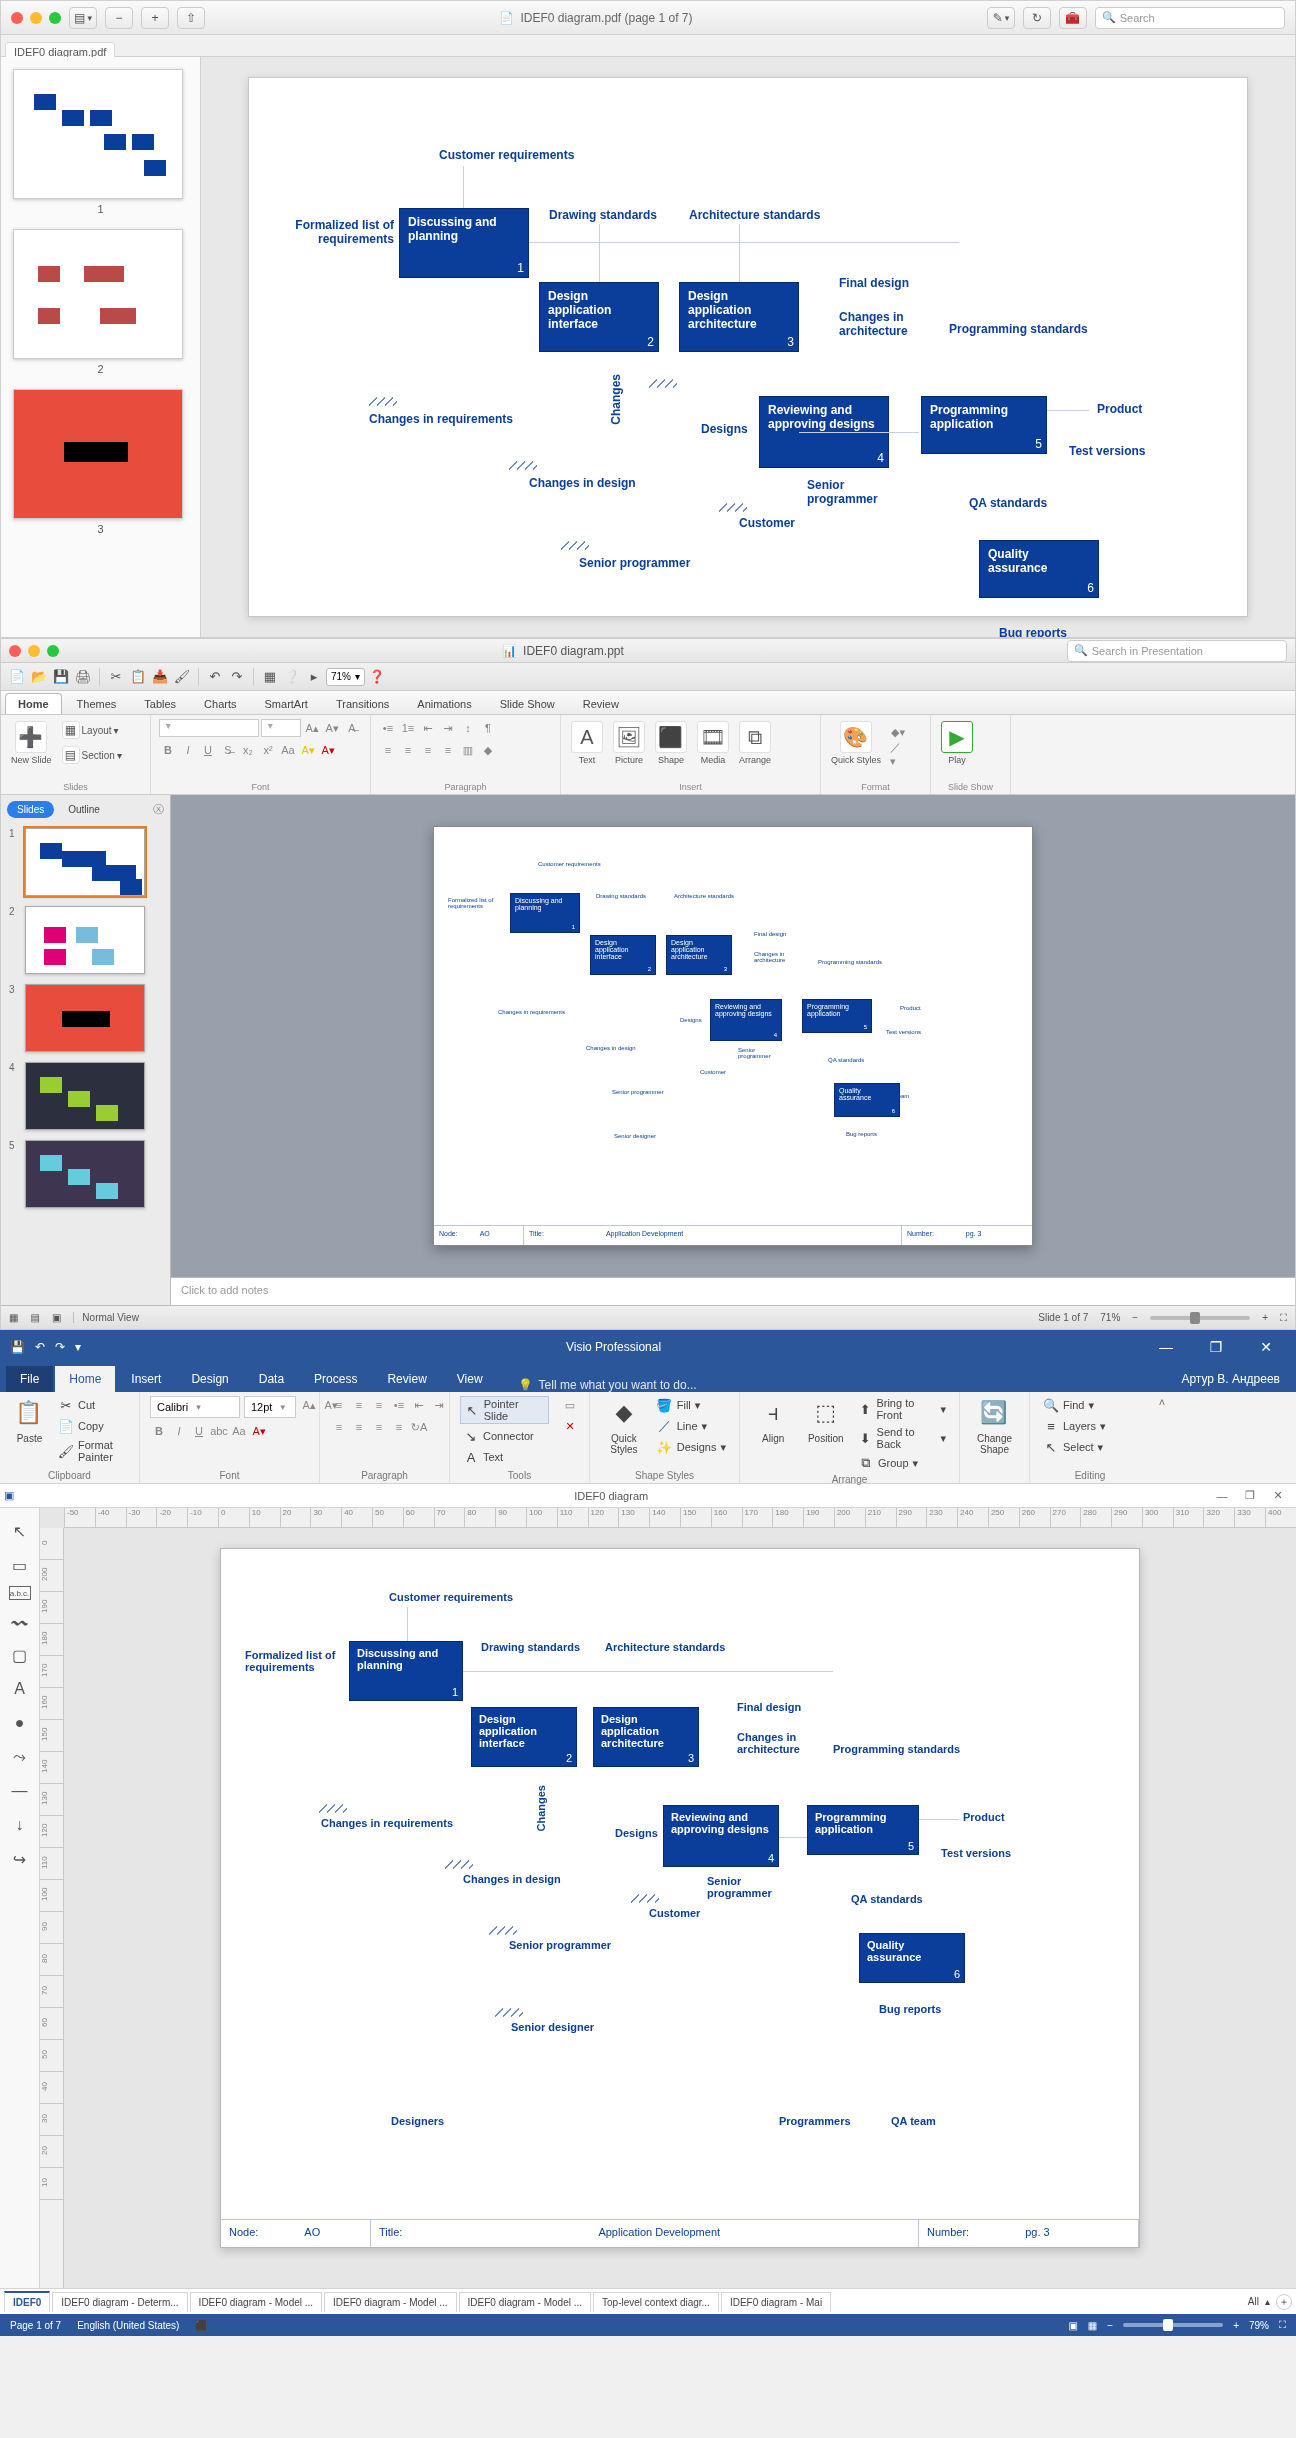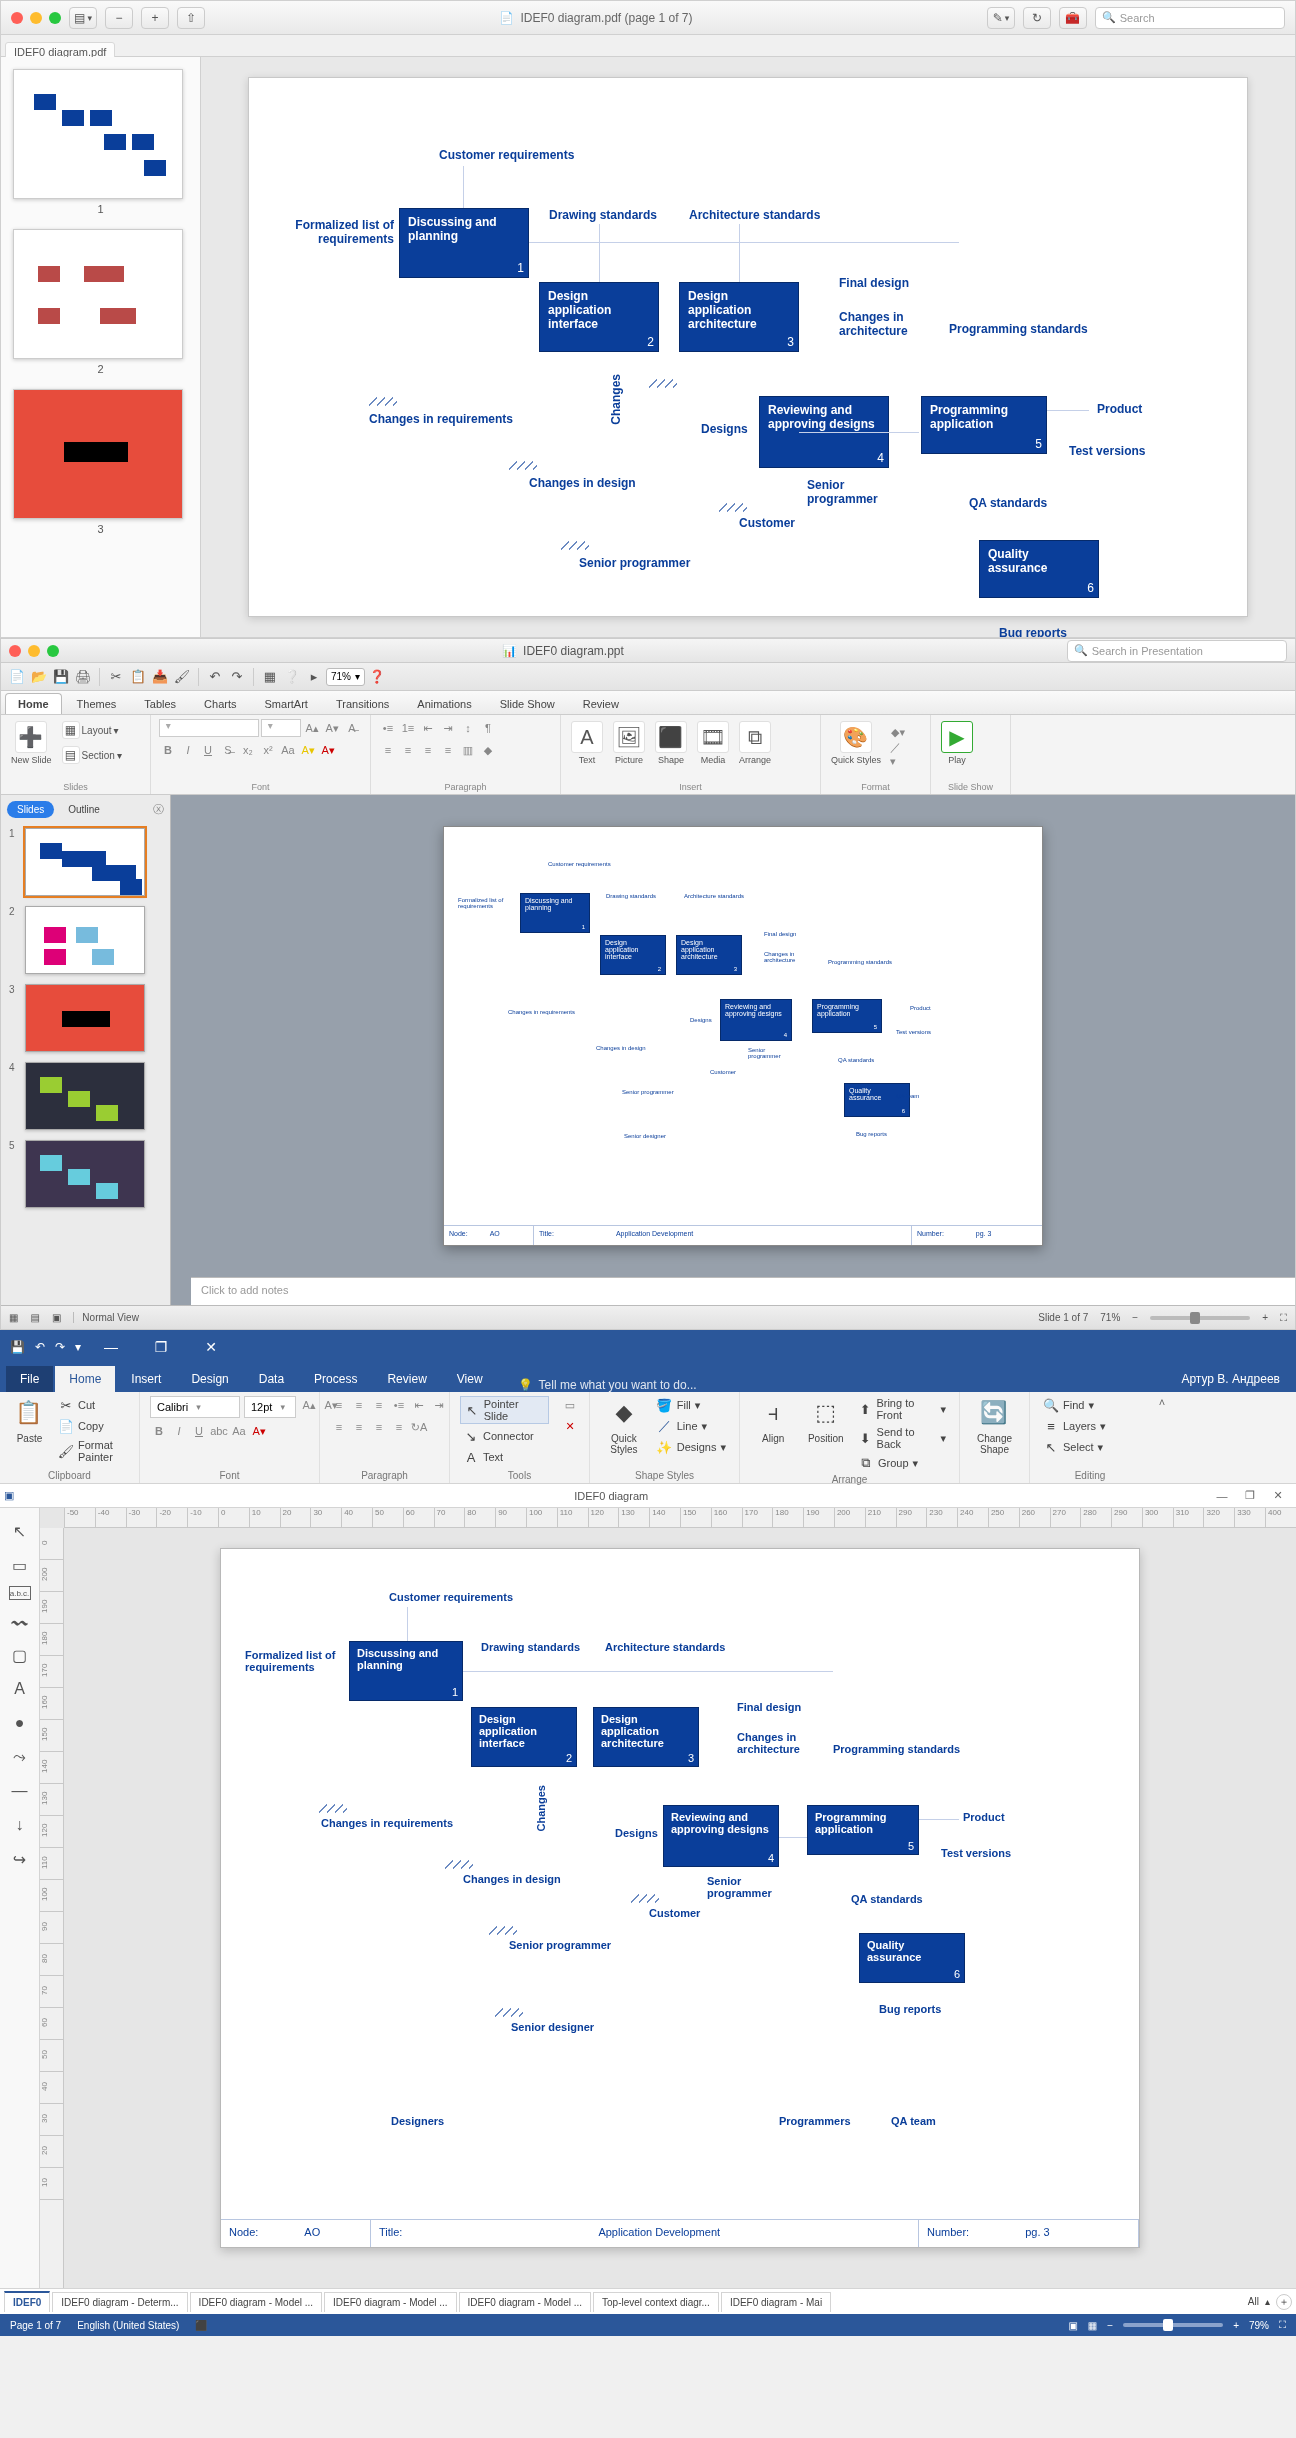--- a/index.html
+++ b/index.html
@@ -69,21 +69,21 @@
 .ppt-body { display:flex; height: 510px; background:#97a0ab;}
 .ppt-sidebar { width:170px; background:#ebebeb; border-right:1px solid #bbb; display:flex; flex-direction:column;}
 .ppt-sidetabs { display:flex; gap:4px; padding:6px; align-items:center;}
 .ppt-stab { padding:3px 10px; font-size:10px; border-radius:10px; color:#444;}
 .ppt-stab.active { background:#2b7de9; color:#fff;}
 .ppt-slides { flex:1; overflow:auto; padding:4px 8px;}
 .ppt-slide-thumb { display:flex; gap:6px; margin-bottom:10px;}
 .ppt-slide-thumb .n { font-size:10px; color:#666; width:10px;}
 .ppt-slide-thumb .t { width:120px; height:68px; background:#fff; border:1px solid #aaa; position:relative; box-shadow:0 1px 3px rgba(0,0,0,.2);}
 .ppt-slide-thumb .t.active { outline:2px solid #e67e22;}
-.ppt-main { flex:1; display:flex; flex-direction:column;padding-left:20px;}
+.ppt-main { flex:1; display:flex; flex-direction:column;}
 .ppt-canvas { flex:1; display:flex; align-items:center; justify-content:center; overflow:hidden;}
 .ppt-slide { width:600px; height:420px; background:#fff; border:1px solid #888; box-shadow:0 4px 12px rgba(0,0,0,.3); position:relative;}
 .ppt-notes { height:28px; background:#fff; border-top:1px solid #bbb; padding:6px 10px; font-size:11px; color:#999;}
 .ppt-status { height:24px; background:linear-gradient(#f0f0f0,#e0e0e0); border-top:1px solid #bbb; display:flex; align-items:center; padding:0 8px; font-size:10px; color:#555; gap:12px;}
 .ppt-status .right { margin-left:auto; display:flex; gap:12px; align-items:center;}
 .slider-track { width:100px; height:4px; background:#bbb; border-radius:2px; position:relative;}
 .slider-thumb { position:absolute; top:-4px; width:10px; height:12px; background:#888; border-radius:2px;}
 
 
 .diagram.small .box { font-size:7px; padding:3px 4px 0 4px; font-weight:normal;}
@@ -518,20 +518,21 @@
     </div>
   </div>
 </div>
 
 <div class="visio">
   <div class="visio-title">
     <span>💾</span>
     <span>↶</span>
     <span>↷</span>
     <span>▾</span>
+    <div class="vt-center">Visio Professional</div>
     <div class="win-btn">—</div>
     <div class="win-btn">❐</div>
     <div class="win-btn">✕</div>
   </div>
   <div class="visio-ribbon-tabs">
     <div class="vtab file">File</div>
     <div class="vtab active">Home</div>
     <div class="vtab">Insert</div>
     <div class="vtab">Design</div>
     <div class="vtab">Data</div>

